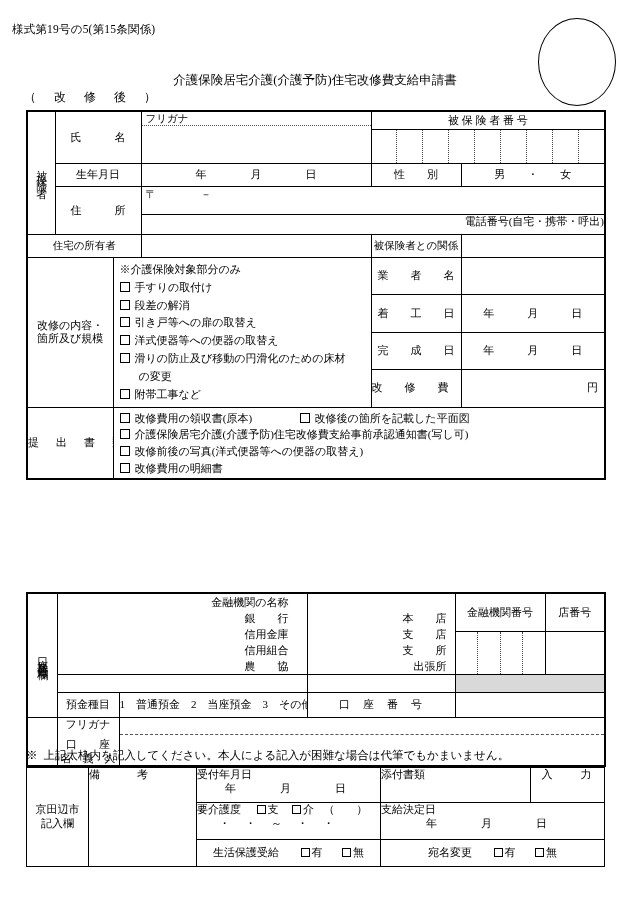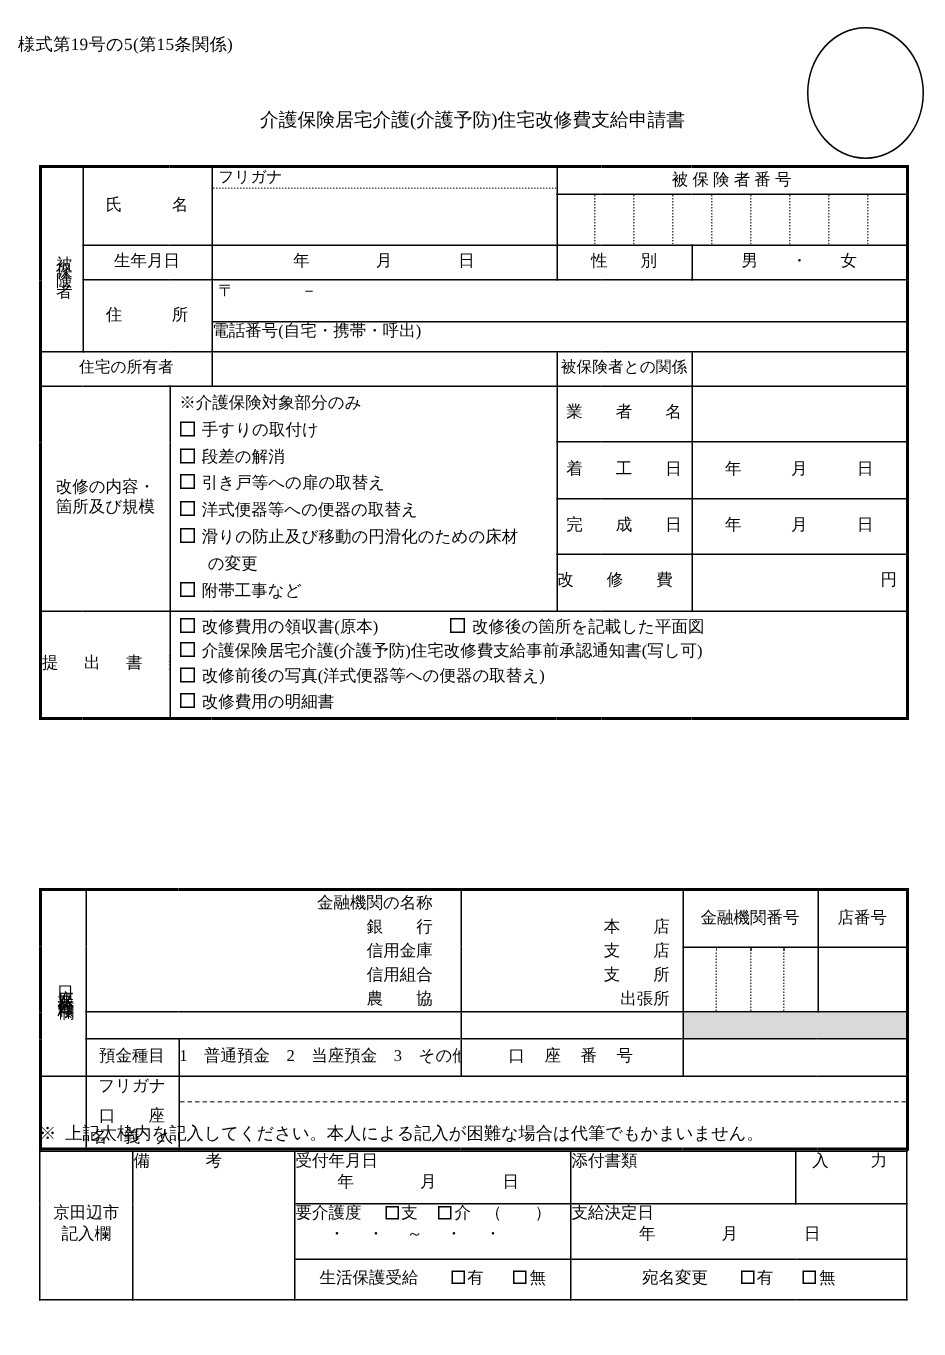--- a/index.html
+++ b/index.html
@@ -100,21 +100,21 @@
   
   .addr-top {
     border-bottom: 1px solid #000;
     height: 26px;
     padding: 1px 4px 0 4px;
     font-size: 11px;
   }
   .addr-bottom {
     height: 18px;
     padding: 0 0 1px 0;
-    text-align: left;
+    text-align: right;
     font-size: 11px;
   }
 
   
   .segbox {
     display: flex;
     width: 100%;
     height: 100%;
   }
   .segbox > span {
@@ -183,20 +183,21 @@
   .mini { font-size: 10.5px; }
 </style>
 </head>
 <body>
 
 <div id="page">
 
   <div class="abs form-no">様式第19号の5(第15条関係)</div>
   <div class="abs seal-circle"></div>
   <div class="abs doc-title">介護保険居宅介護(介護予防)住宅改修費支給申請書</div>
+  <div class="abs after-label">（　改　修　後　）</div>
 
   <table class="abs grid outer" id="tbl-main">
     <colgroup>
       <col style="width:28px">
       <col style="width:58px">
       <col style="width:28px">
       <col style="width:230px">
       <col style="width:30px">
       <col style="width:60px">
       <col style="width:144px">

